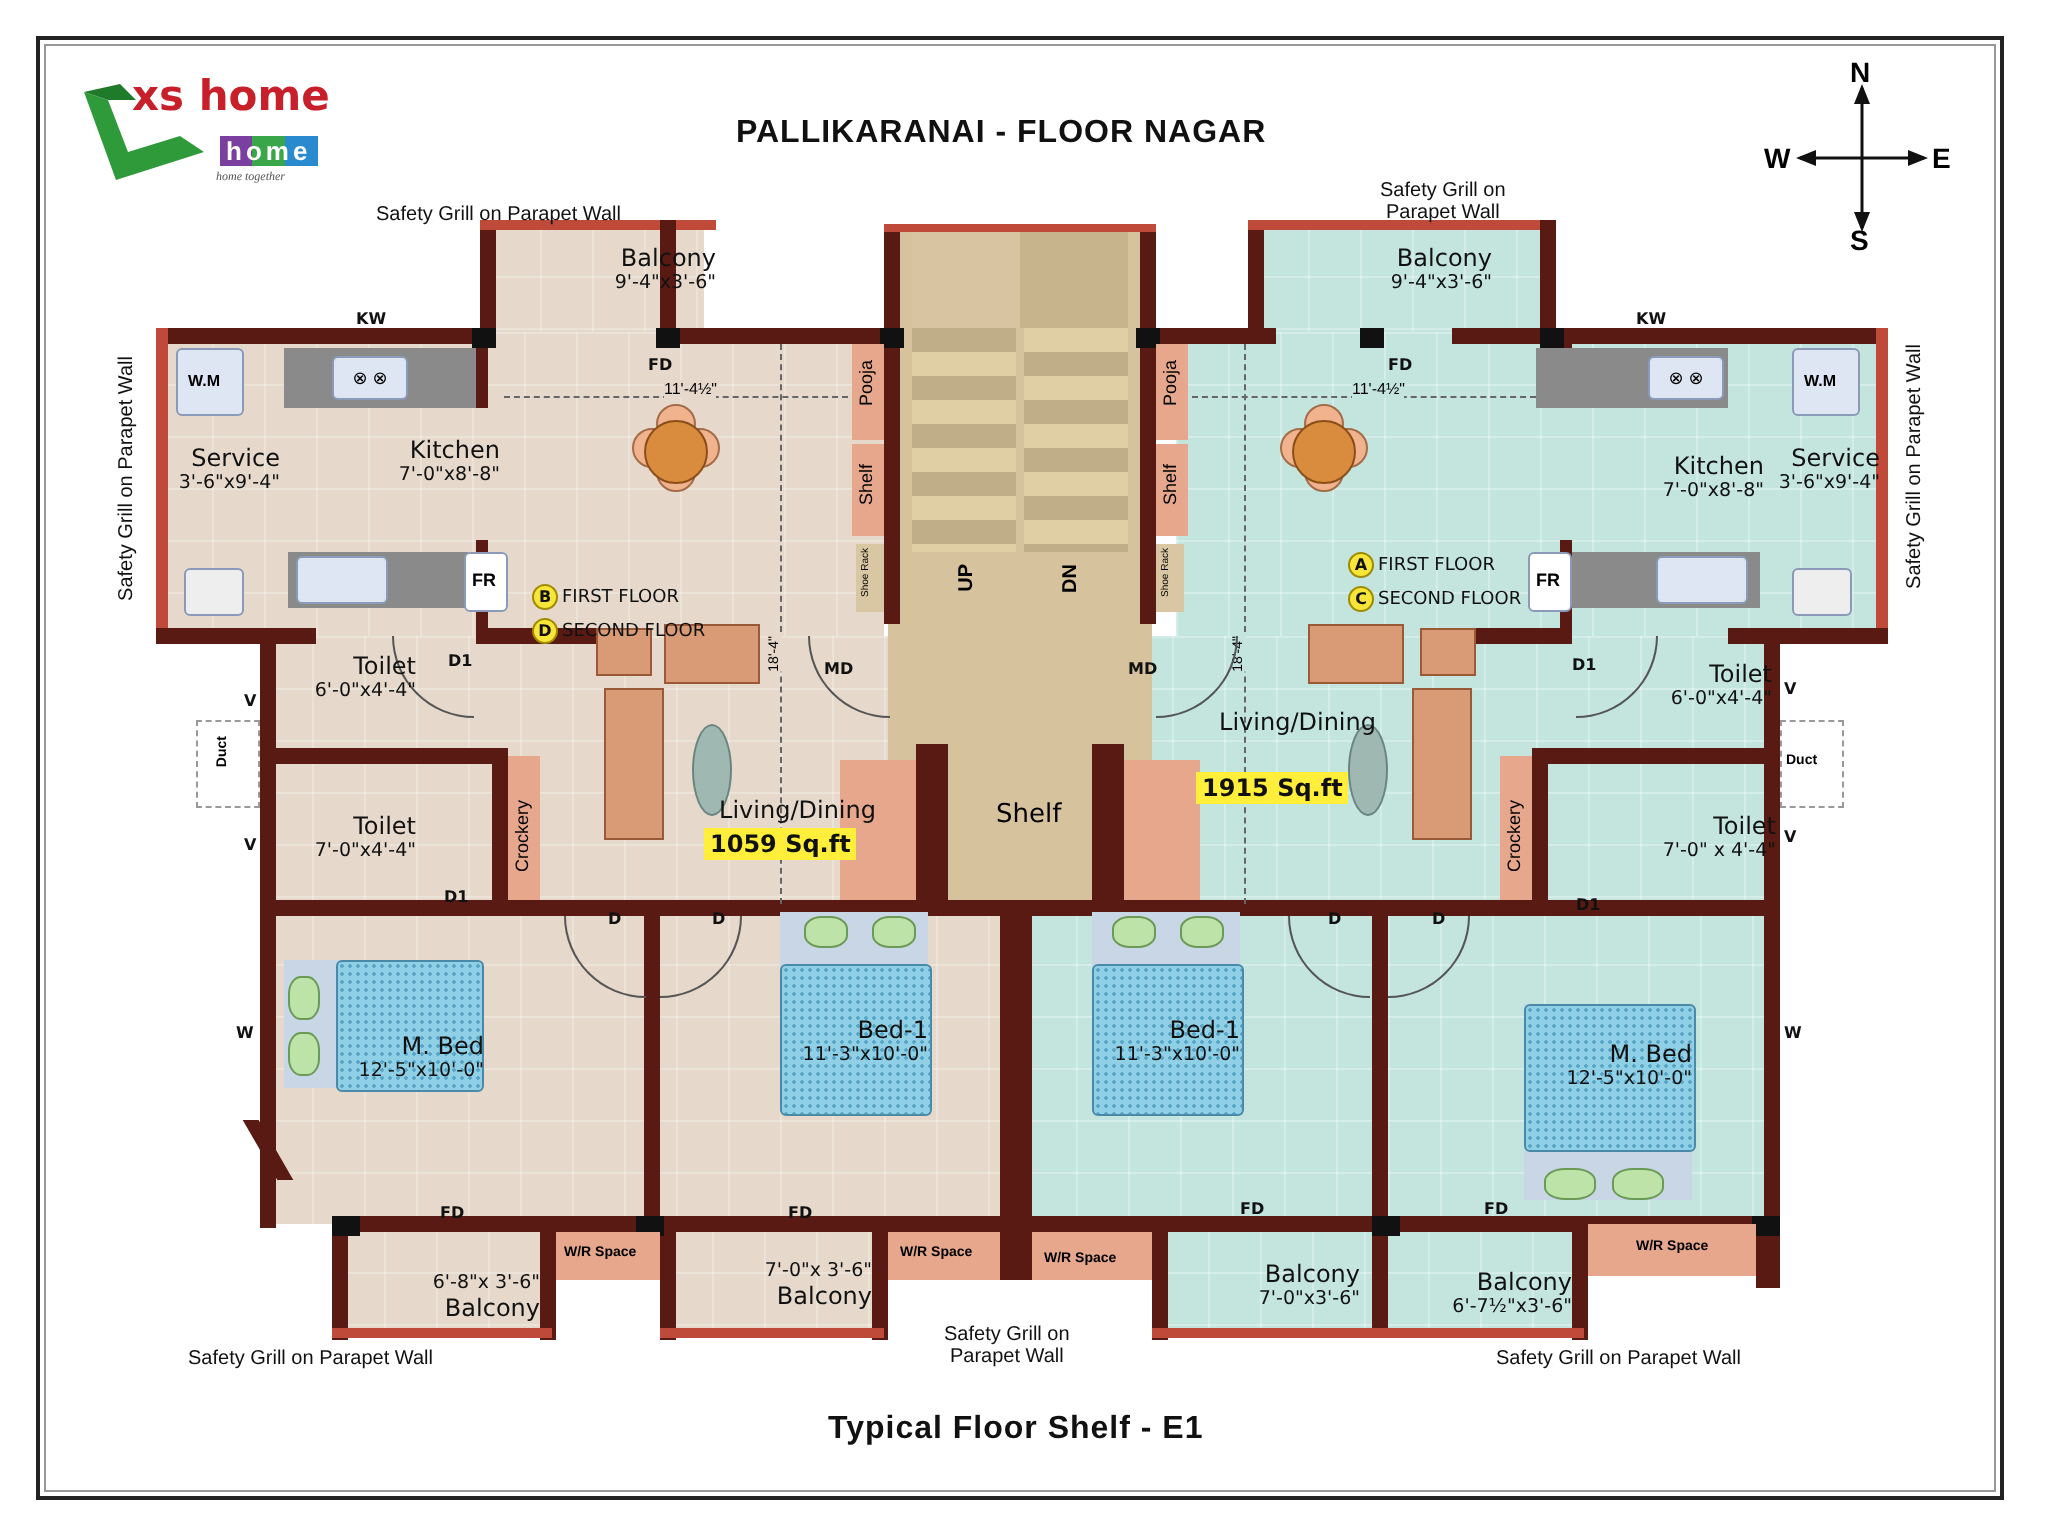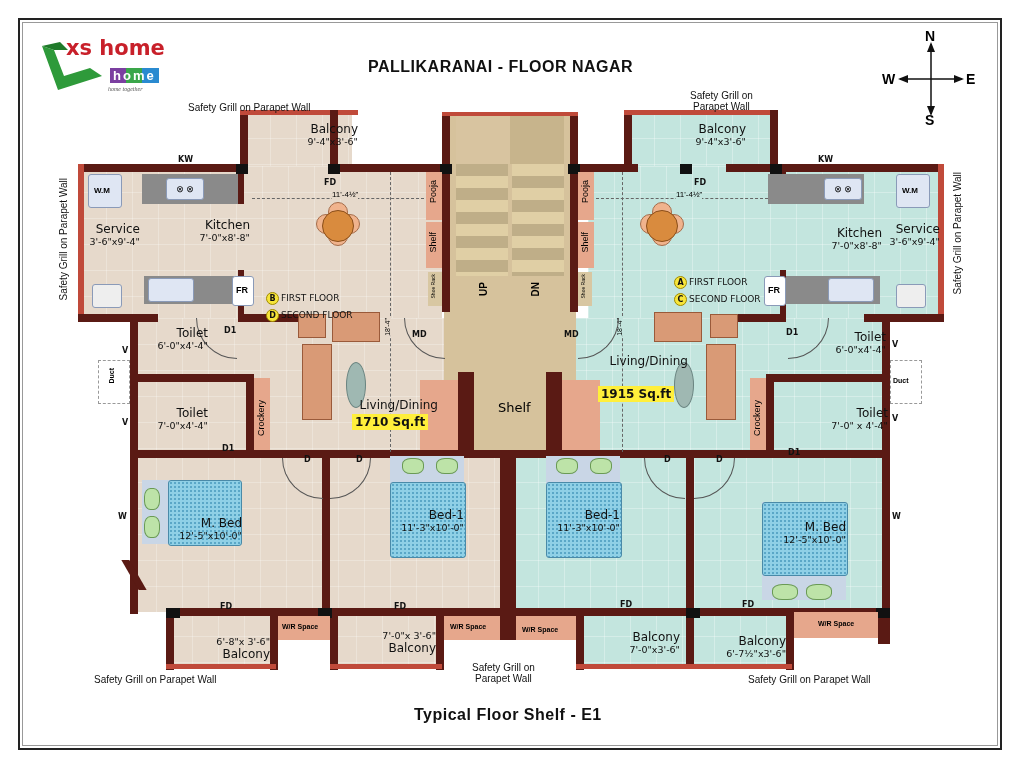--- a/index.html
+++ b/index.html
@@ -312,21 +312,21 @@
     <span class="rn">Toilet</span>
     <span class="rd">6'-0"x4'-4"</span>
   </div>
   <div class="lbl" style="left:138px;top:406px;width:70px;">
     <span class="rn">Toilet</span>
     <span class="rd">7'-0"x4'-4"</span>
   </div>
   <div class="lbl" style="left:338px;top:398px;width:100px;">
     <span class="rn">Living/Dining</span>
   </div>
-  <span class="abs sqft" style="left:352px;top:414px;">1710 Sq.ft</span>
+  <span class="abs sqft" style="left:352px;top:414px;">1059 Sq.ft</span>
   <div class="lbl" style="left:168px;top:516px;width:74px;">
     <span class="rn">M. Bed</span>
     <span class="rd">12'-5"x10'-0"</span>
   </div>
   <div class="lbl" style="left:390px;top:508px;width:74px;">
     <span class="rn">Bed-1</span>
     <span class="rd">11'-3"x10'-0"</span>
   </div>
   <div class="lbl" style="left:174px;top:636px;width:96px;">
     <span class="rd">6'-8"x 3'-6"</span>

